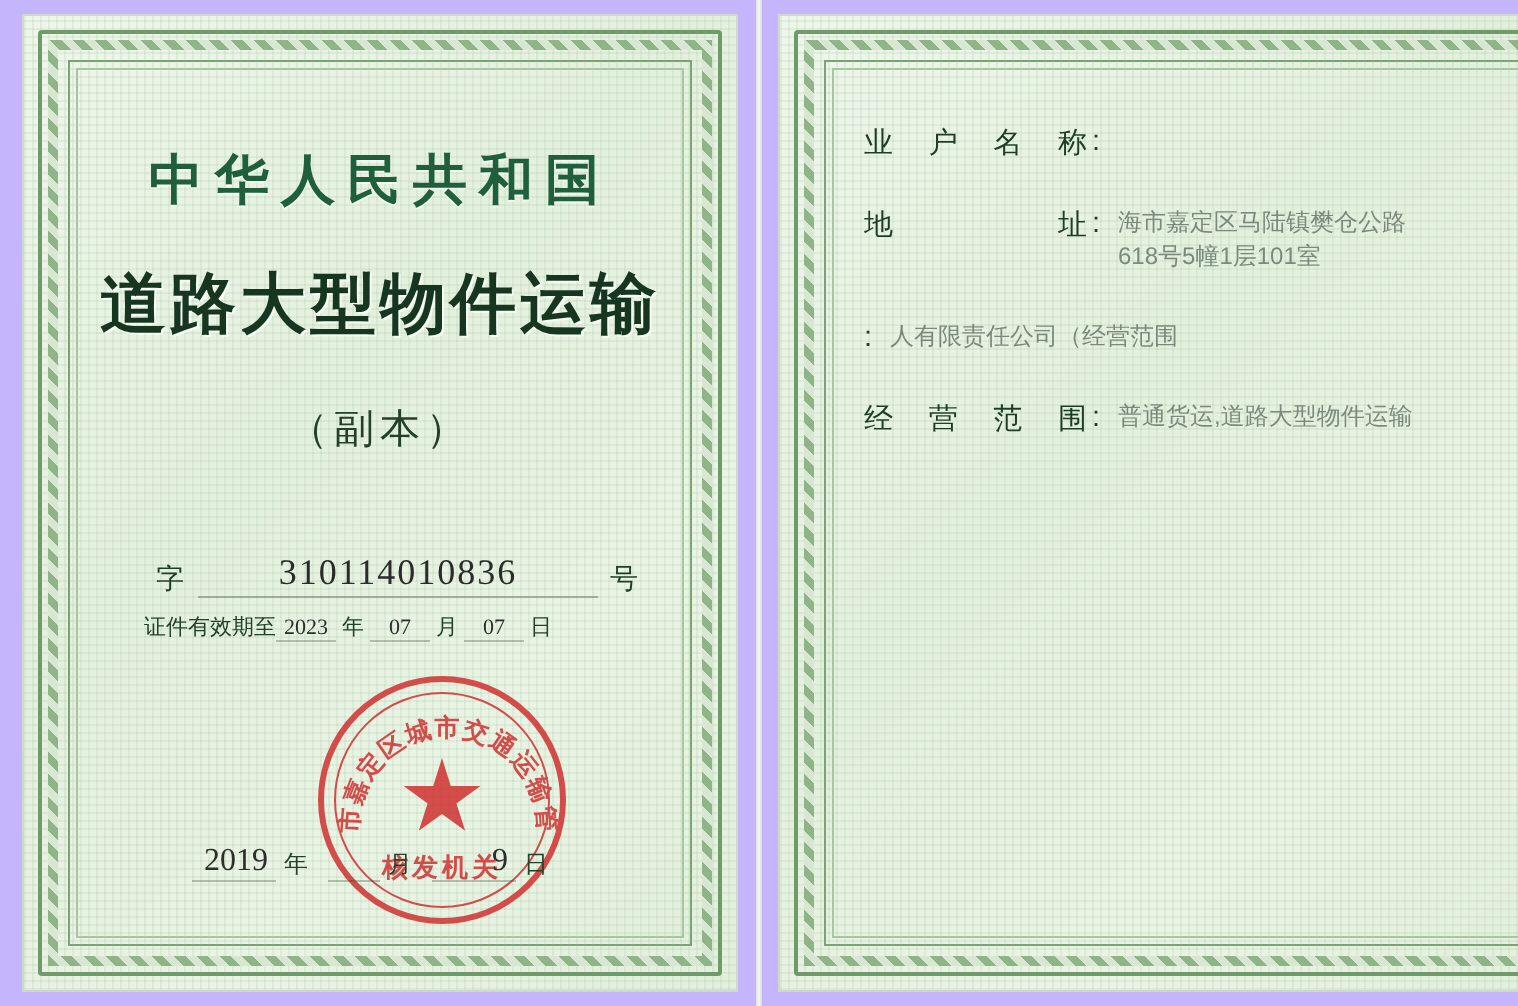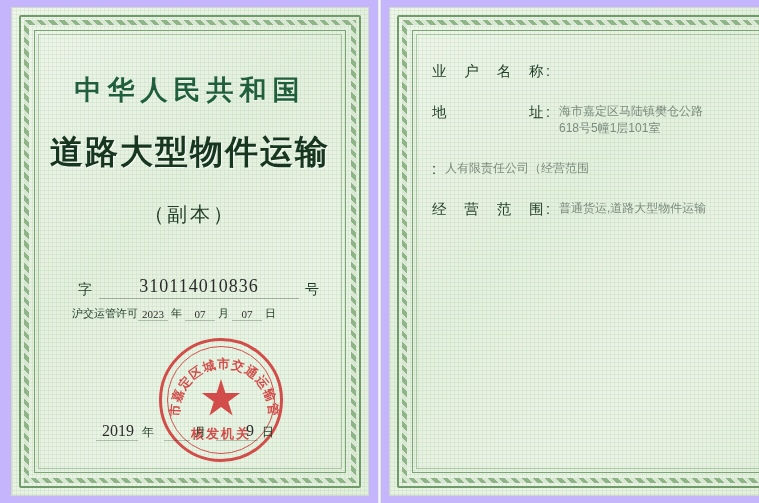--- a/index.html
+++ b/index.html
@@ -289,21 +289,21 @@
       <div class="maintitle">道路大型物件运输</div>
       <div class="subtitle">（副本）</div>
 
       <div class="license-line">
         <span class="lbl" style="padding-left:10px;">字</span>
         <span class="num">310114010836</span>
         <span class="lbl">号</span>
       </div>
 
       <div class="valid-line">
-        <span class="vlbl">沪交运管许可</span>
+        <span class="vlbl">证件有效期至</span>
         <span class="vval">2023</span>
         <span class="unit">年</span>
         <span class="vval">07</span>
         <span class="unit">月</span>
         <span class="vval">07</span>
         <span class="unit">日</span>
       </div>
 
       <div class="seal">
         <svg class="seal-arc" viewBox="0 0 124 124">

